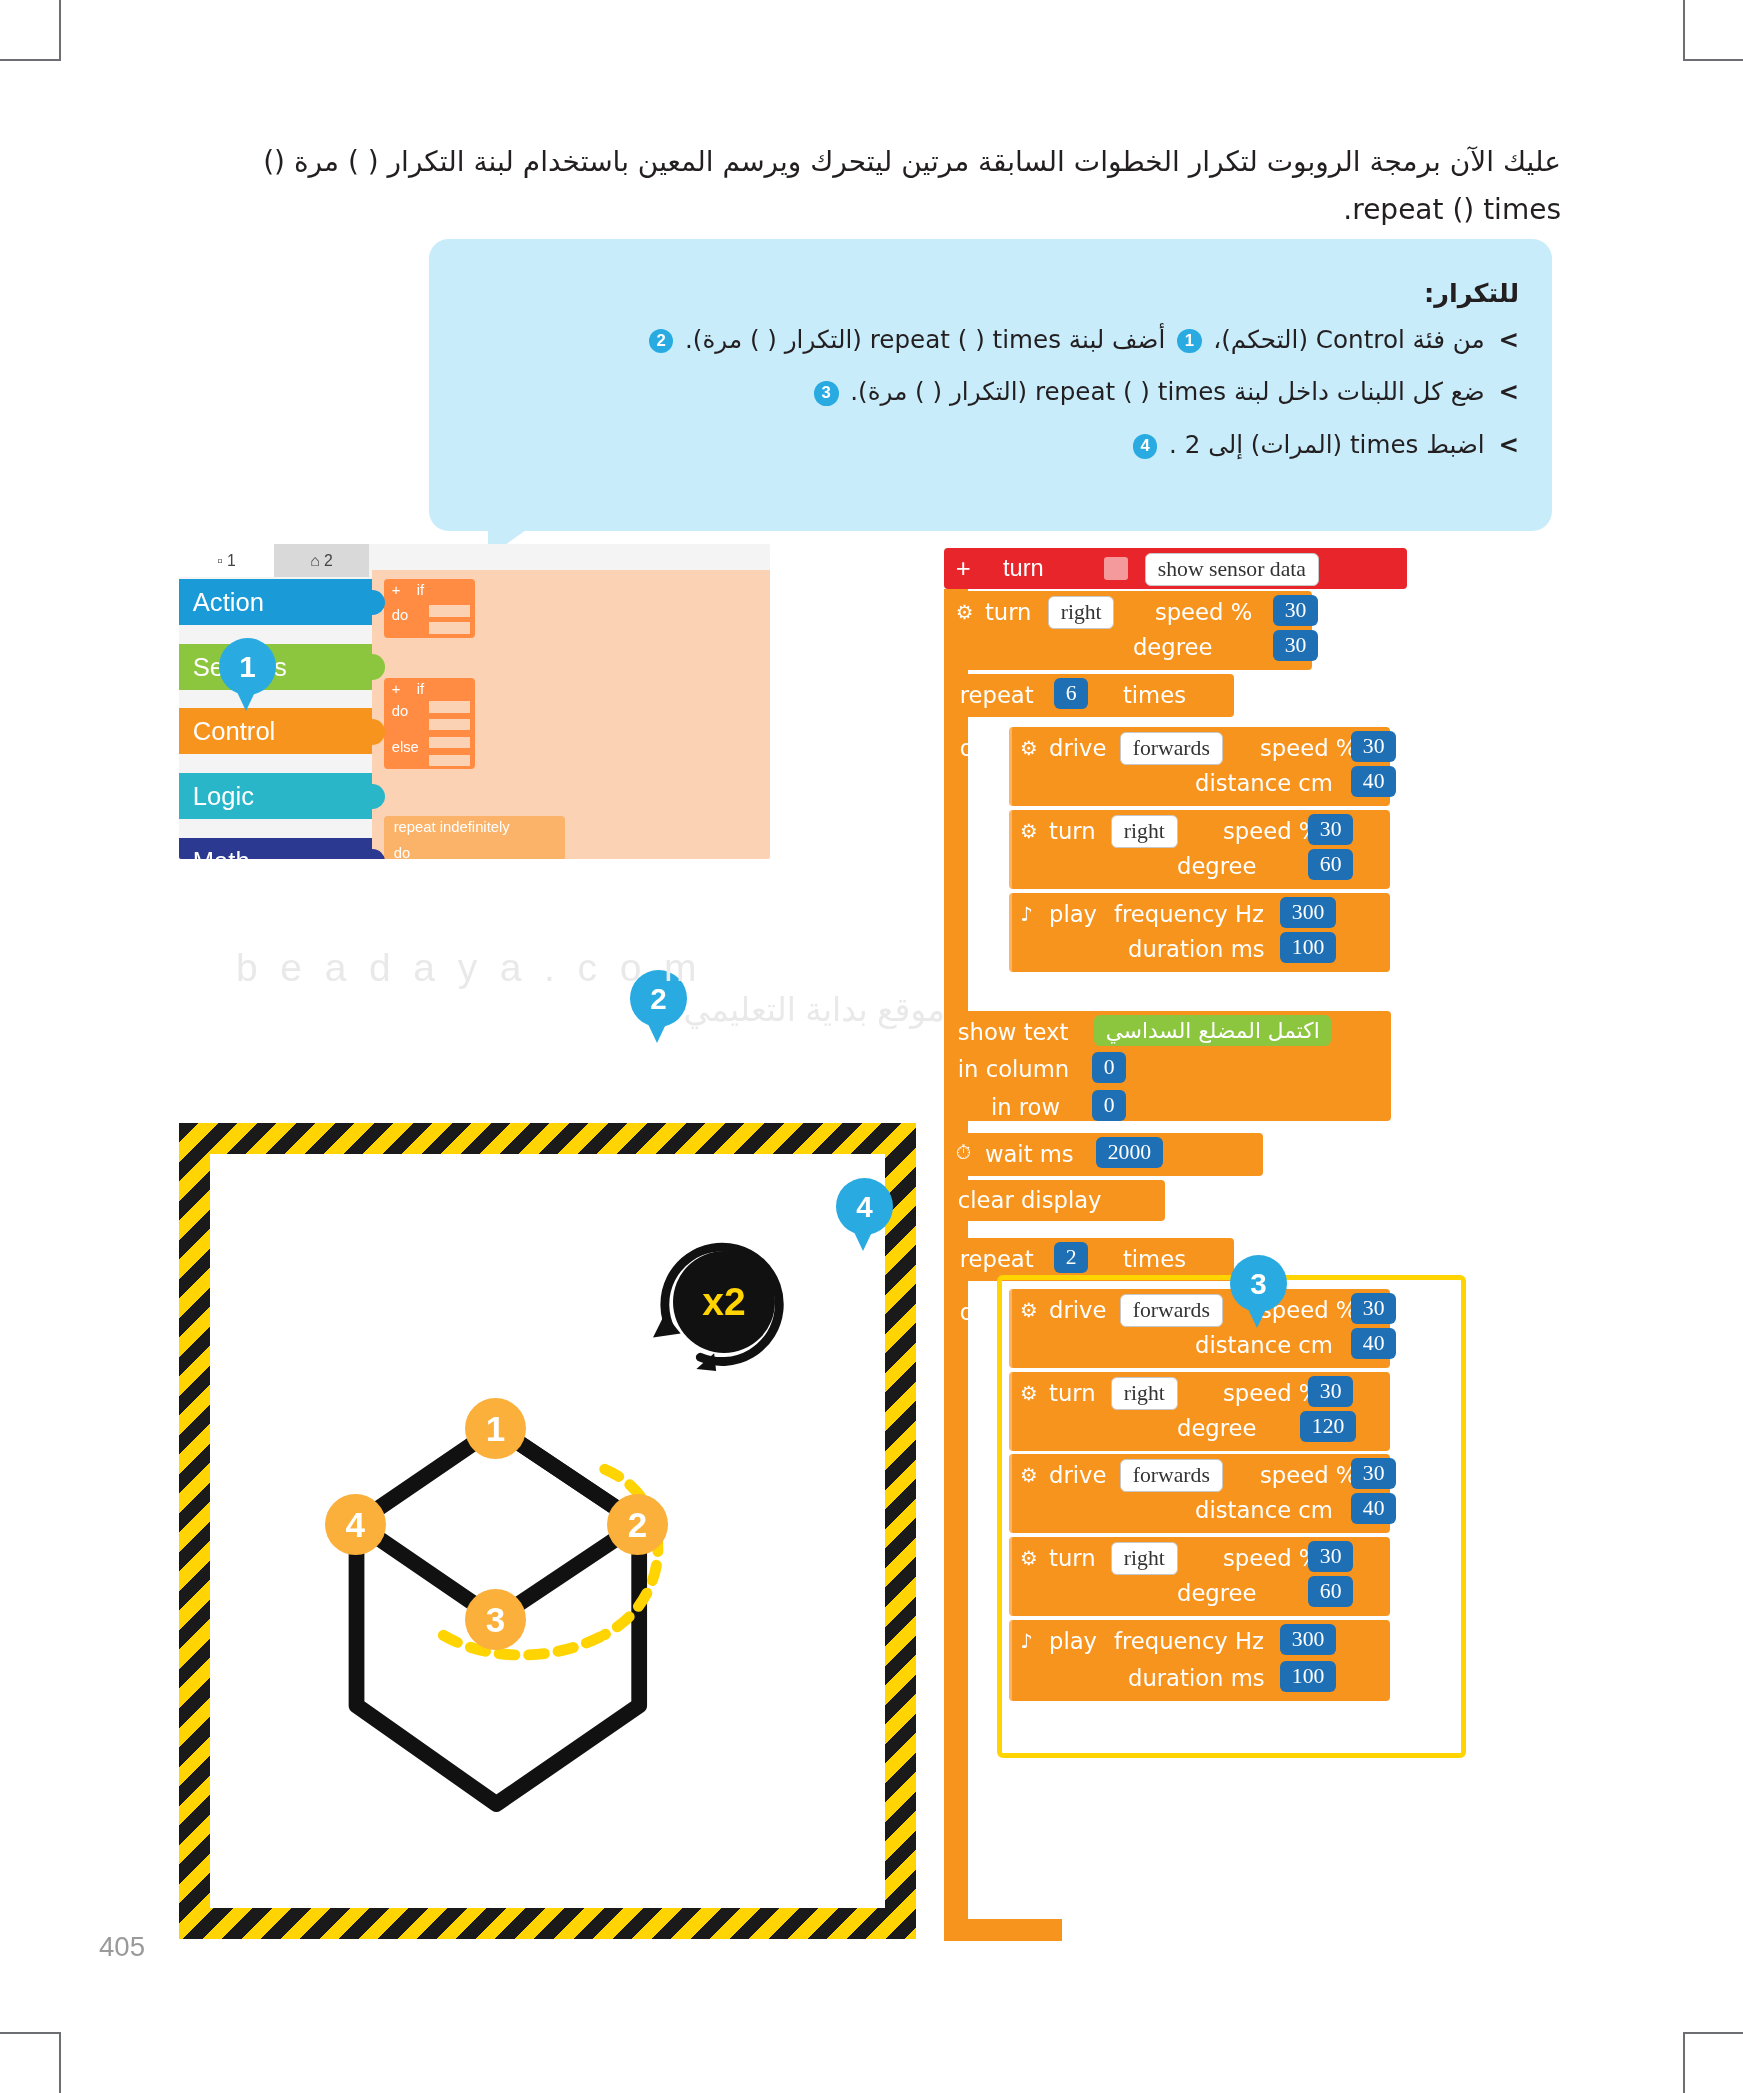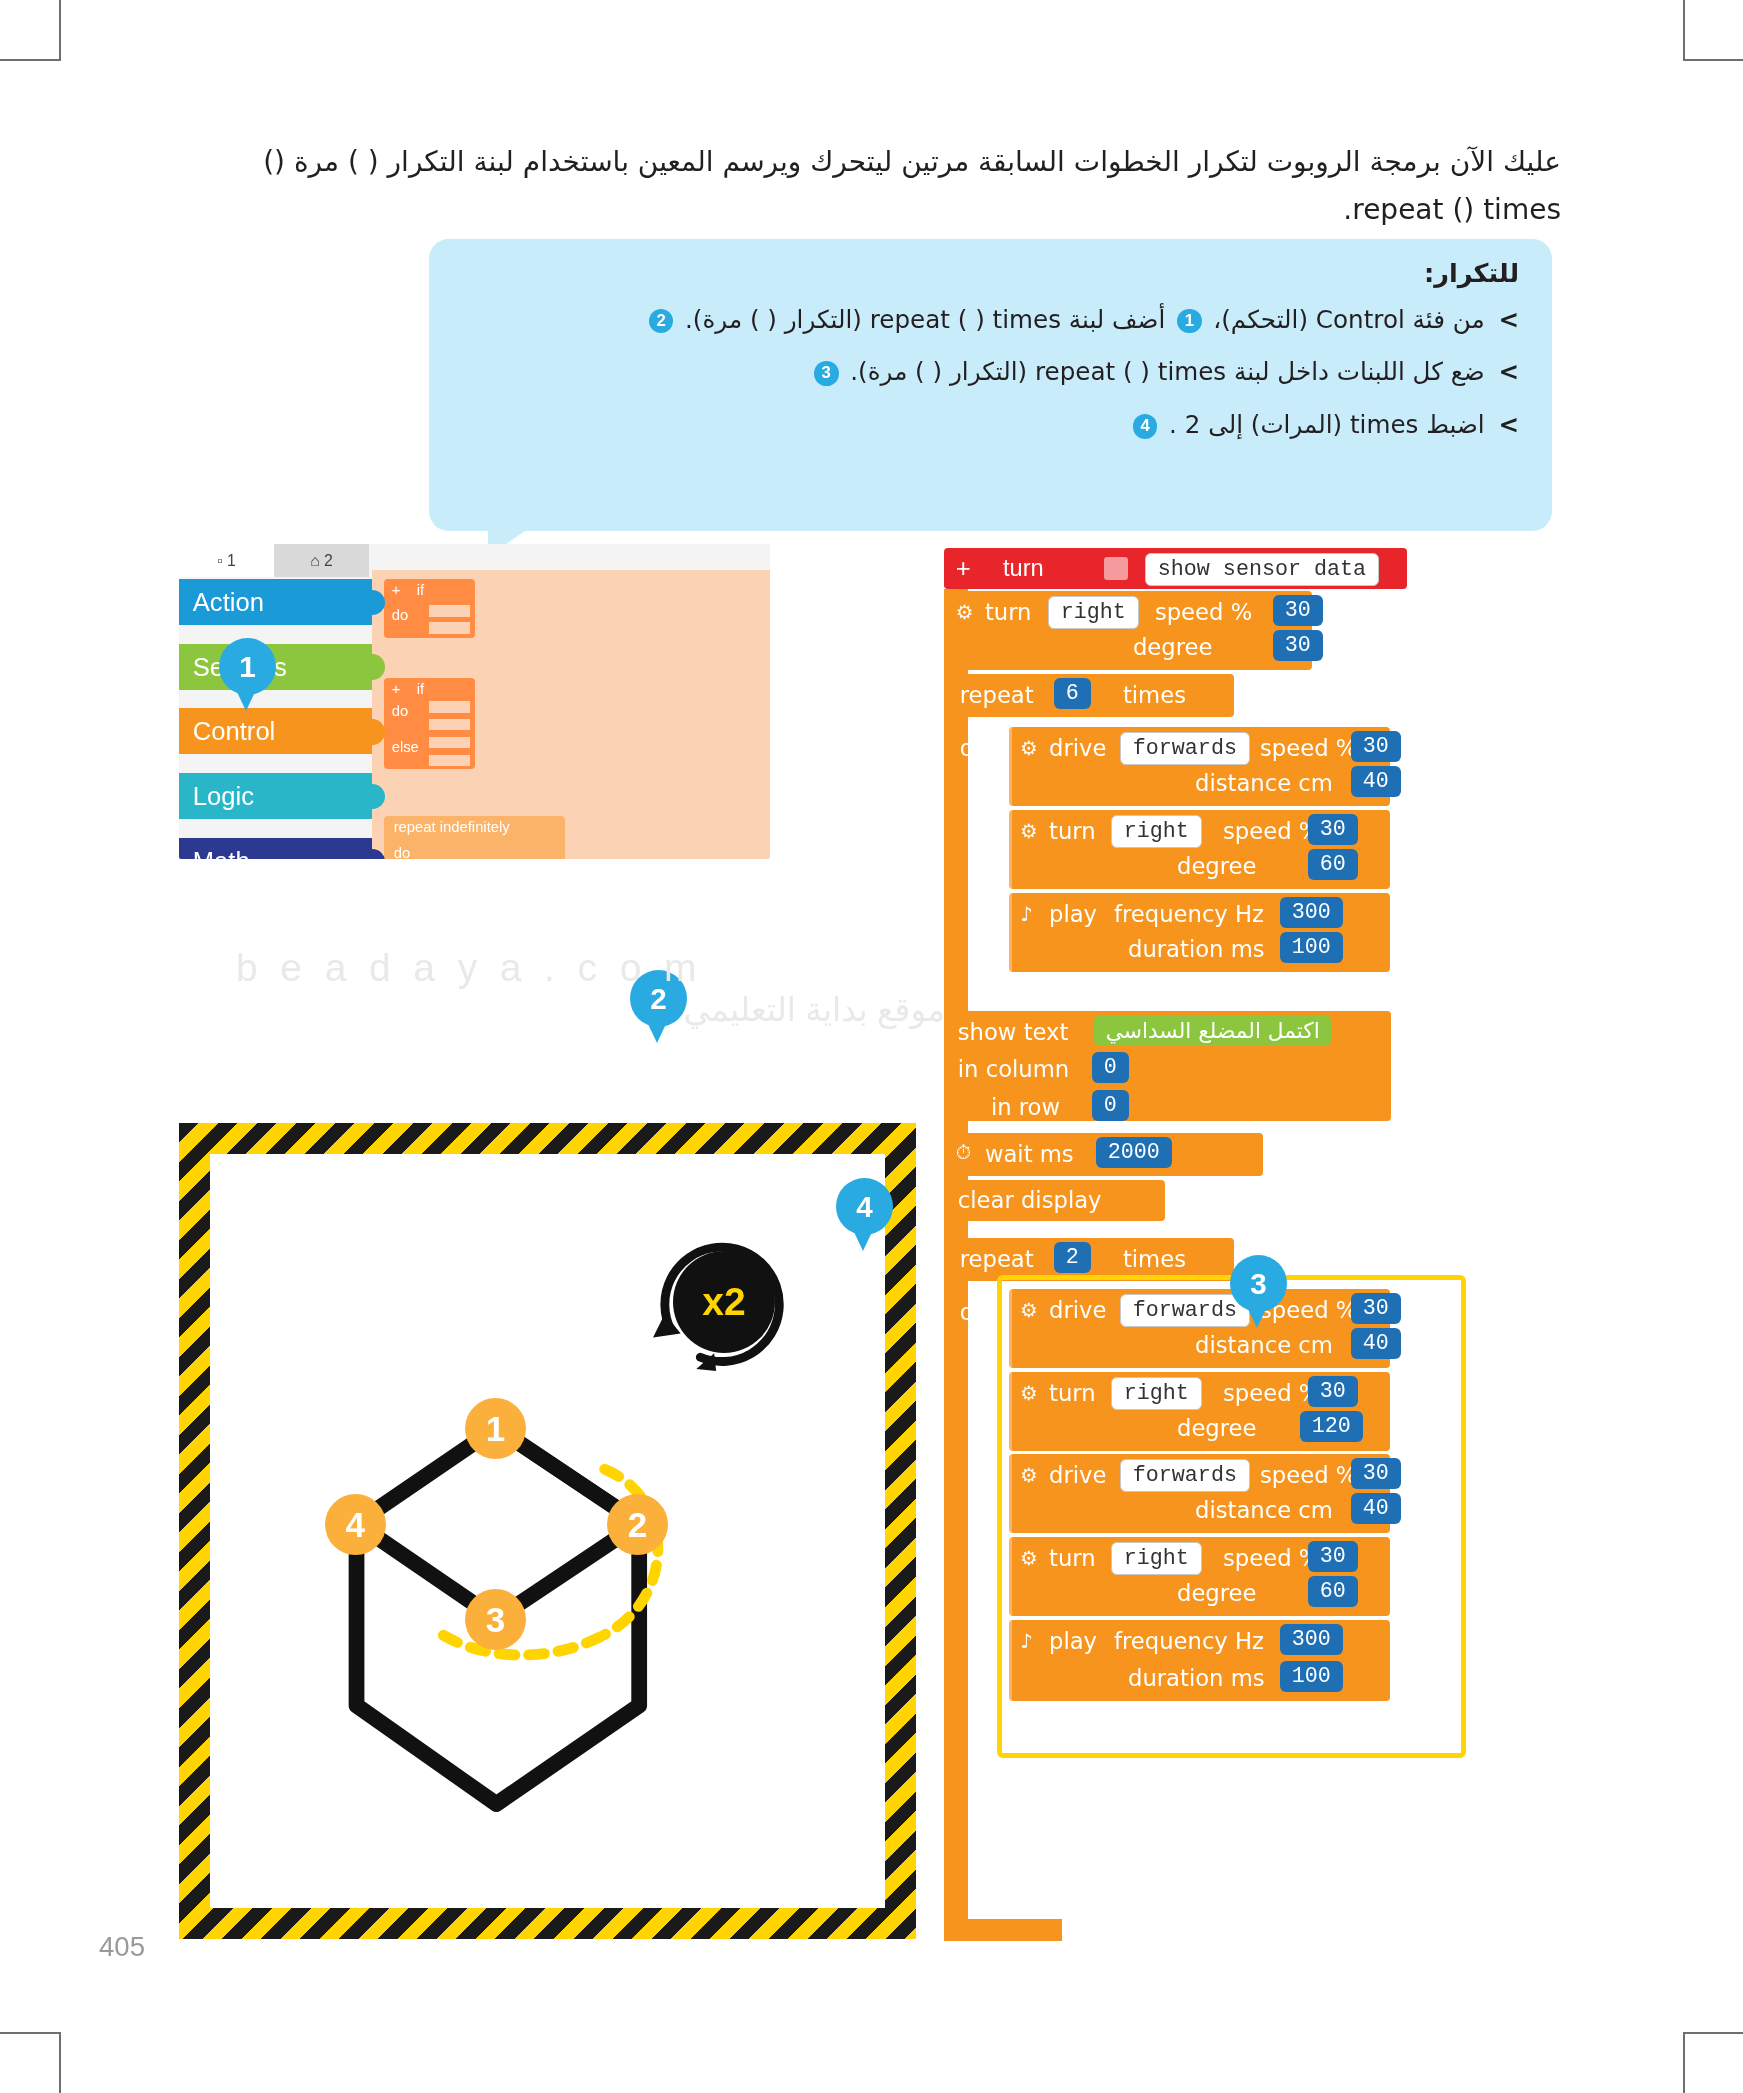--- a/index.html
+++ b/index.html
@@ -24,21 +24,21 @@
     font-family:"DejaVu Sans", sans-serif;
   }
 
   
   .callout{
     position:absolute;
     top:239px;left:429px;width:1123px;height:292px;
     background:#c9ecfb;
     border-radius:19.7px;
     direction:rtl;text-align:right;
-    padding:19px 33px 0 33px;
+    padding:39px 33px 0 33px;
     box-sizing:border-box;
   }
   .callout .tail{
     position:absolute;bottom:-25.6px;left:59px;
     width:0;height:0;
     border-left:0 solid transparent;
     border-right:41px solid transparent;
     border-top:29.6px solid #c9ecfb;
   }
   .callout h4{
@@ -108,21 +108,21 @@
     background:#fbb03b;color:#fff;font-size:35px;font-weight:bold;
     text-align:center;line-height:61px;font-family:"Liberation Sans",sans-serif;
   }
 
   
   .program{
     position:absolute;top:548px;left:944px;width:493px;
   }
   .pill{
     display:inline-block;border-radius:5.9px;padding:3px 11.8px;font-size:21.7px;
-    font-family:Liberation Mono, monospace;color:#fff;
+    font-family:Liberation Serif, serif;color:#fff;
   }
   .blue{background:#1f6fb4;}
   .white-pill{background:#fff;color:#333;border:1px solid #c8c8c8;}
   .green-pill{background:#8cc63f;color:#fff;}
 
   .startbar{
     position:absolute;top:0;left:0;width:463px;height:41px;background:#e8252a;
     border-radius:3.9px;color:#fff;font-size:23.6px;font-family:"Liberation Sans",sans-serif;
   }
   .pointer{

